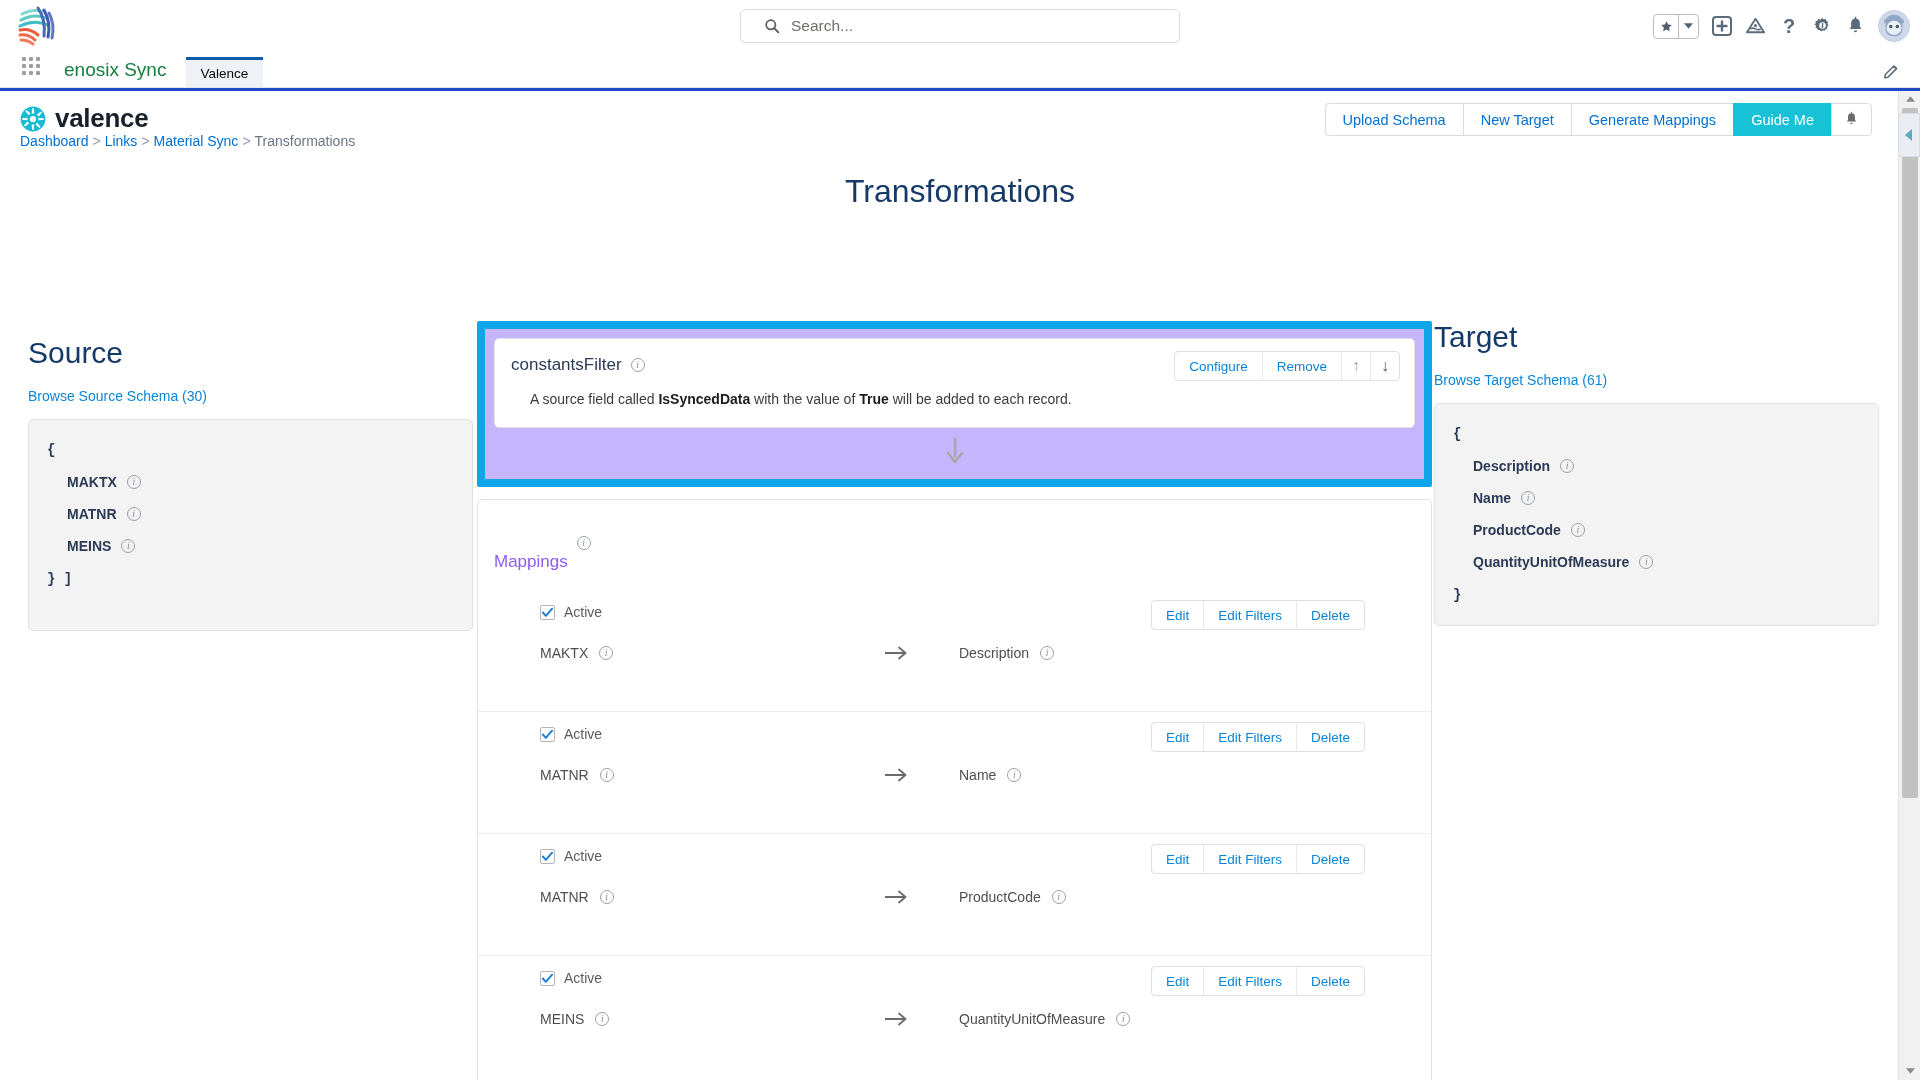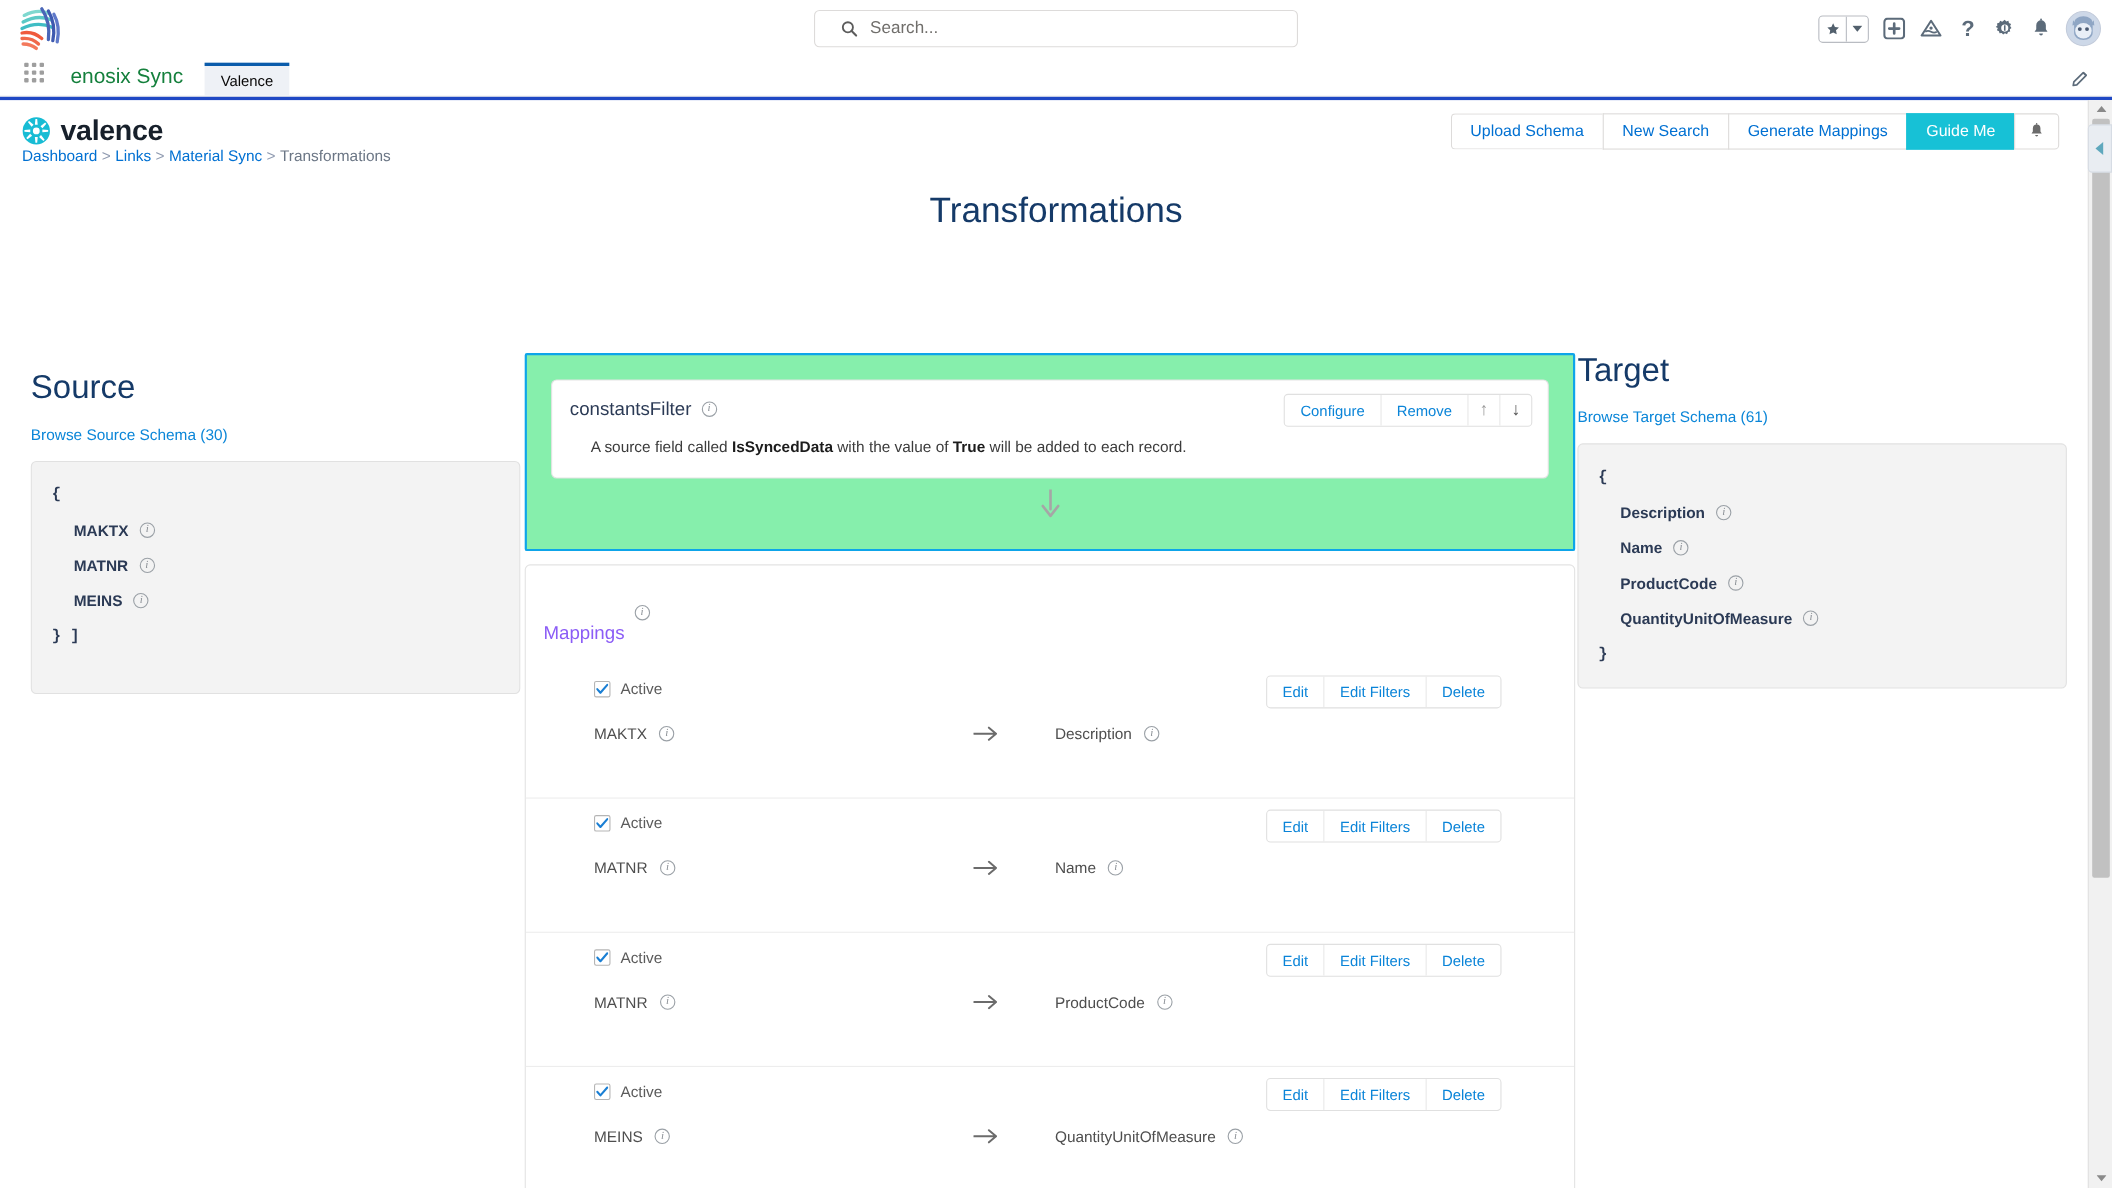--- a/index.html
+++ b/index.html
@@ -204,24 +204,24 @@
     width: 14px; height: 14px; border-radius: 50%;
     border: 1px solid #9aa0a6; color: #8b9096;
     display: inline-flex; align-items: center; justify-content: center;
     font-size: 10px; font-family: "Liberation Serif", serif;
     line-height: 1; cursor: pointer; flex: 0 0 auto;
     font-style: italic;
   }
 
   
   .hl-wrap {
-    border: 2px solid #0ea5e9;
+    border: 8px solid #0ea5e9;
     border-radius: 2px;
-    padding: 22px;
-    background: #86efac;
+    padding: 9px;
+    background: #c4b5fd;
   }
   .card {
     border: 1px solid #e3e3e3;
     border-radius: 5px;
     background: #ffffff;
   }
   .card-head {
     display: flex; align-items: center;
     padding: 14px 12px 14px 16px;
     position: relative;
@@ -457,21 +457,21 @@
             <path d="M5 20.6l-1.1-1.1 3.5-4 1.8 1.8z"></path>
             <path d="M5.4 5l1.1-1.1 4 3.5-1.8 1.8z"></path>
           </g>
         </svg>
       </span>
       <span class="val-word">valence</span>
     </div>
 
     <div class="val-actions">
       <div class="val-btn">Upload Schema</div>
-      <div class="val-btn">New Search</div>
+      <div class="val-btn">New Target</div>
       <div class="val-btn">Generate Mappings</div>
       <div class="val-btn primary">Guide Me</div>
       <div class="val-btn bell-btn">
         <svg width="15" height="17" viewBox="0 0 20 22">
           <path d="M10 2.6a4.6 4.6 0 0 1 4.6 4.6v4l1.6 2.4H3.8l1.6-2.4v-4A4.6 4.6 0 0 1 10 2.6z" fill="#6b6b6b"></path>
           <rect x="9.2" y="0.8" width="1.6" height="2.2" rx="0.7" fill="#6b6b6b"></rect>
           <path d="M8.2 15.2h3.6a1.8 1.8 0 0 1-3.6 0z" fill="#6b6b6b"></path>
         </svg>
       </div>
     </div>

